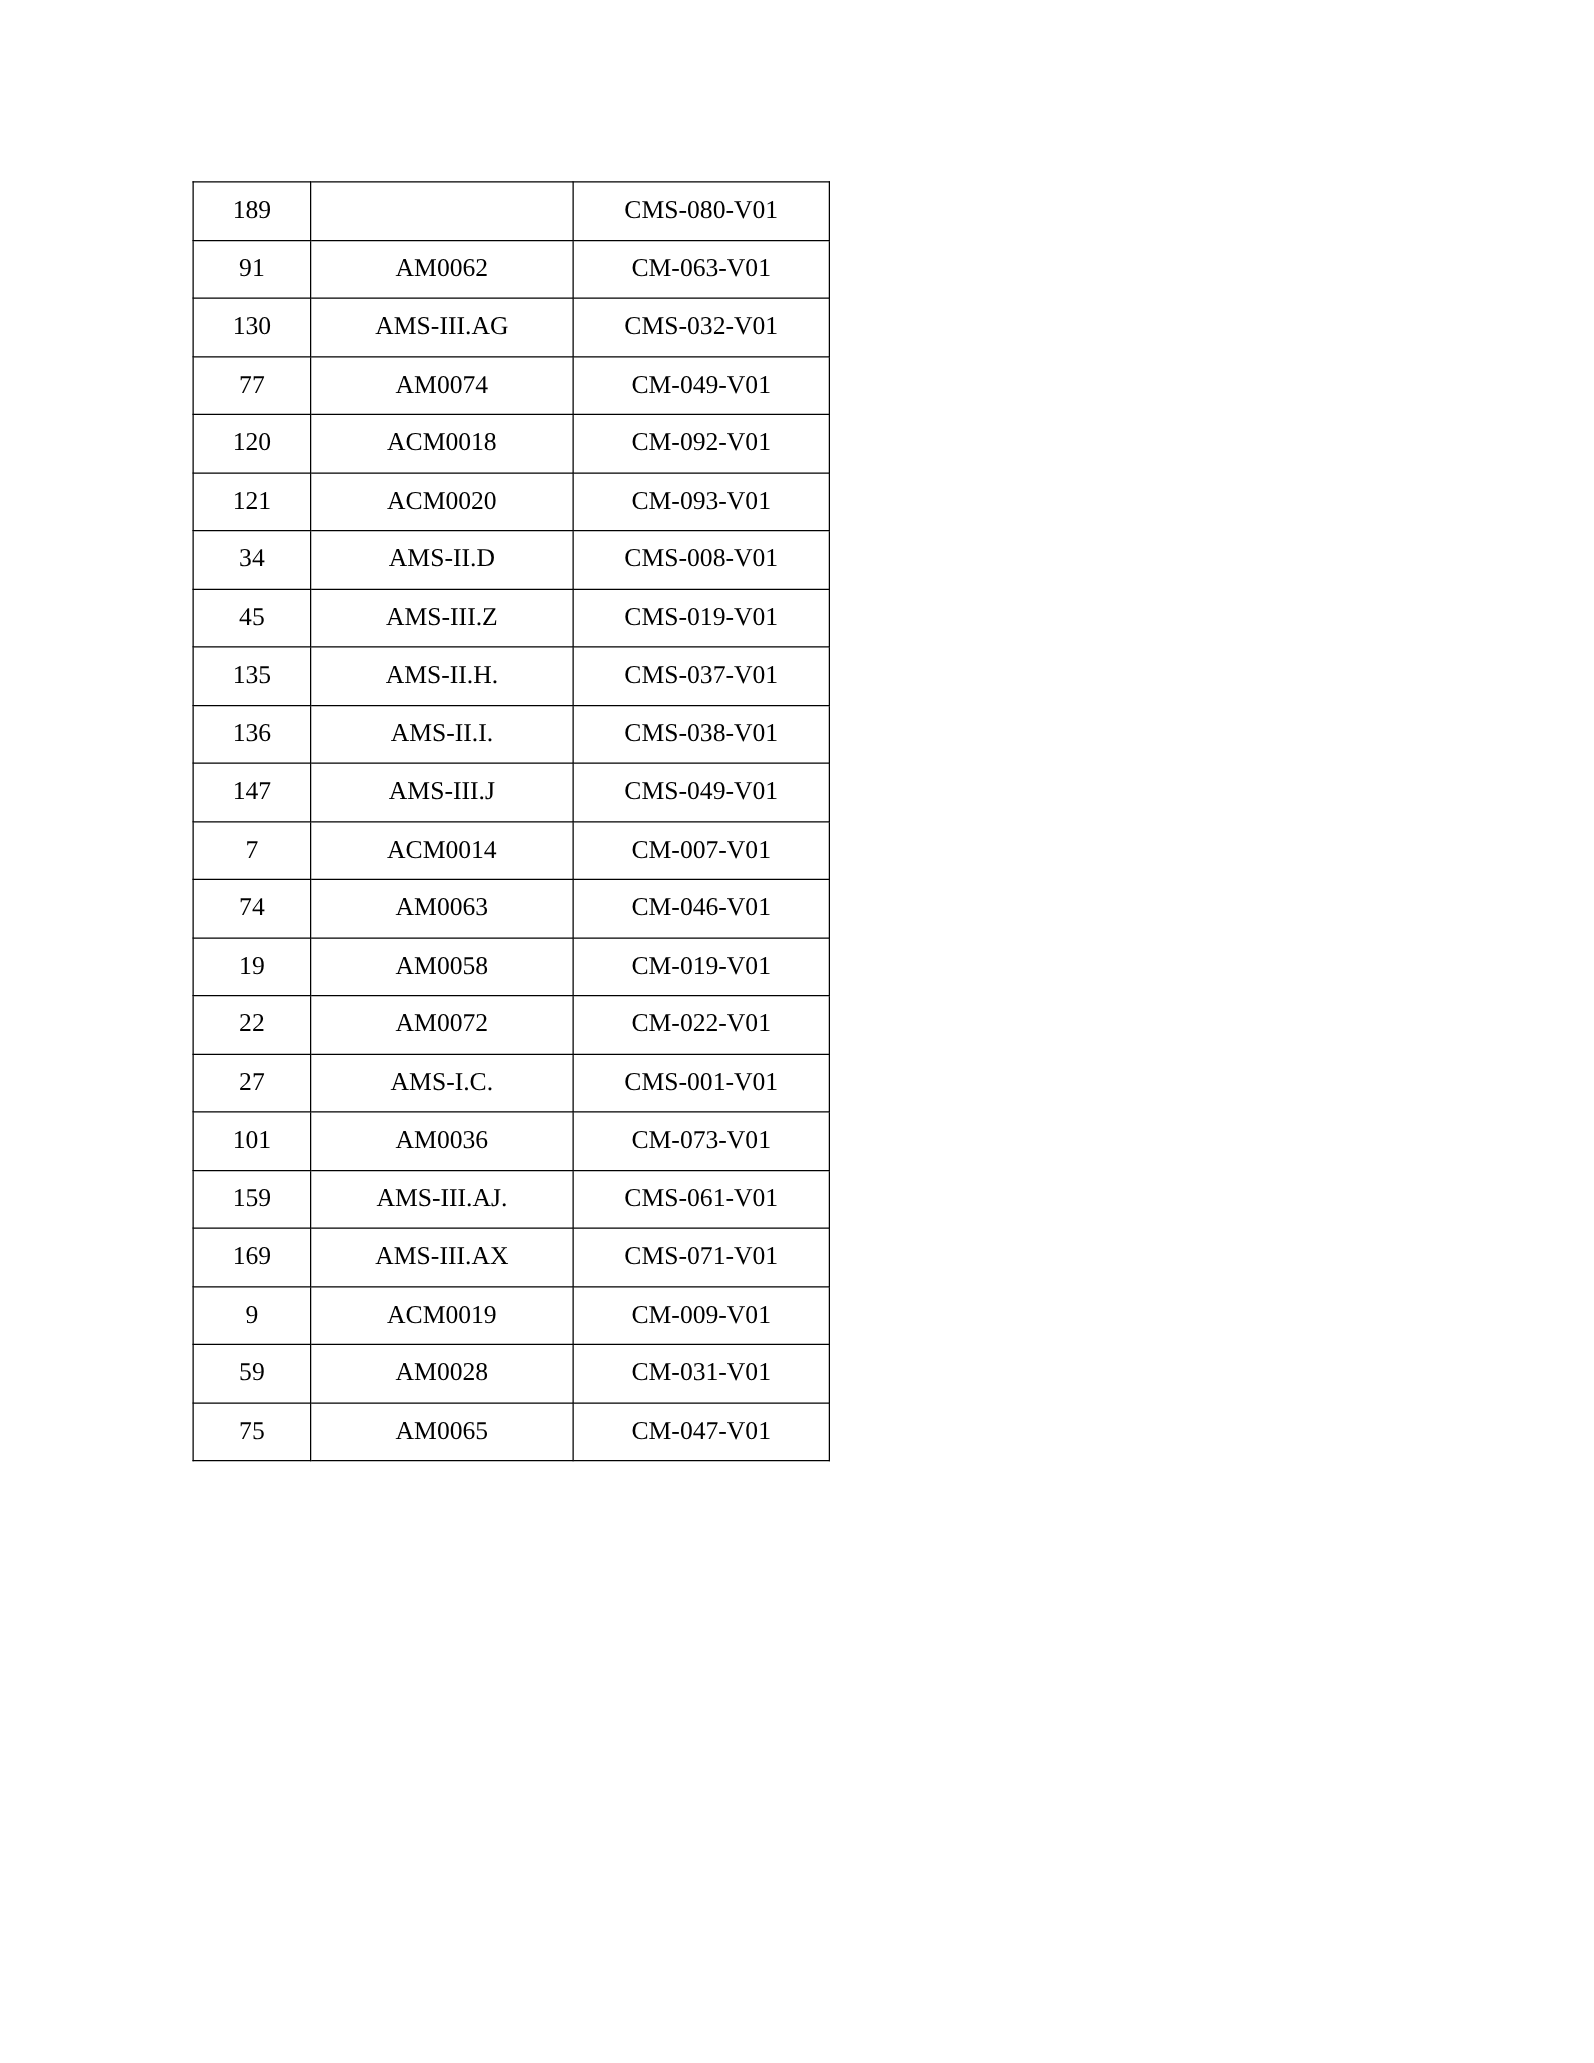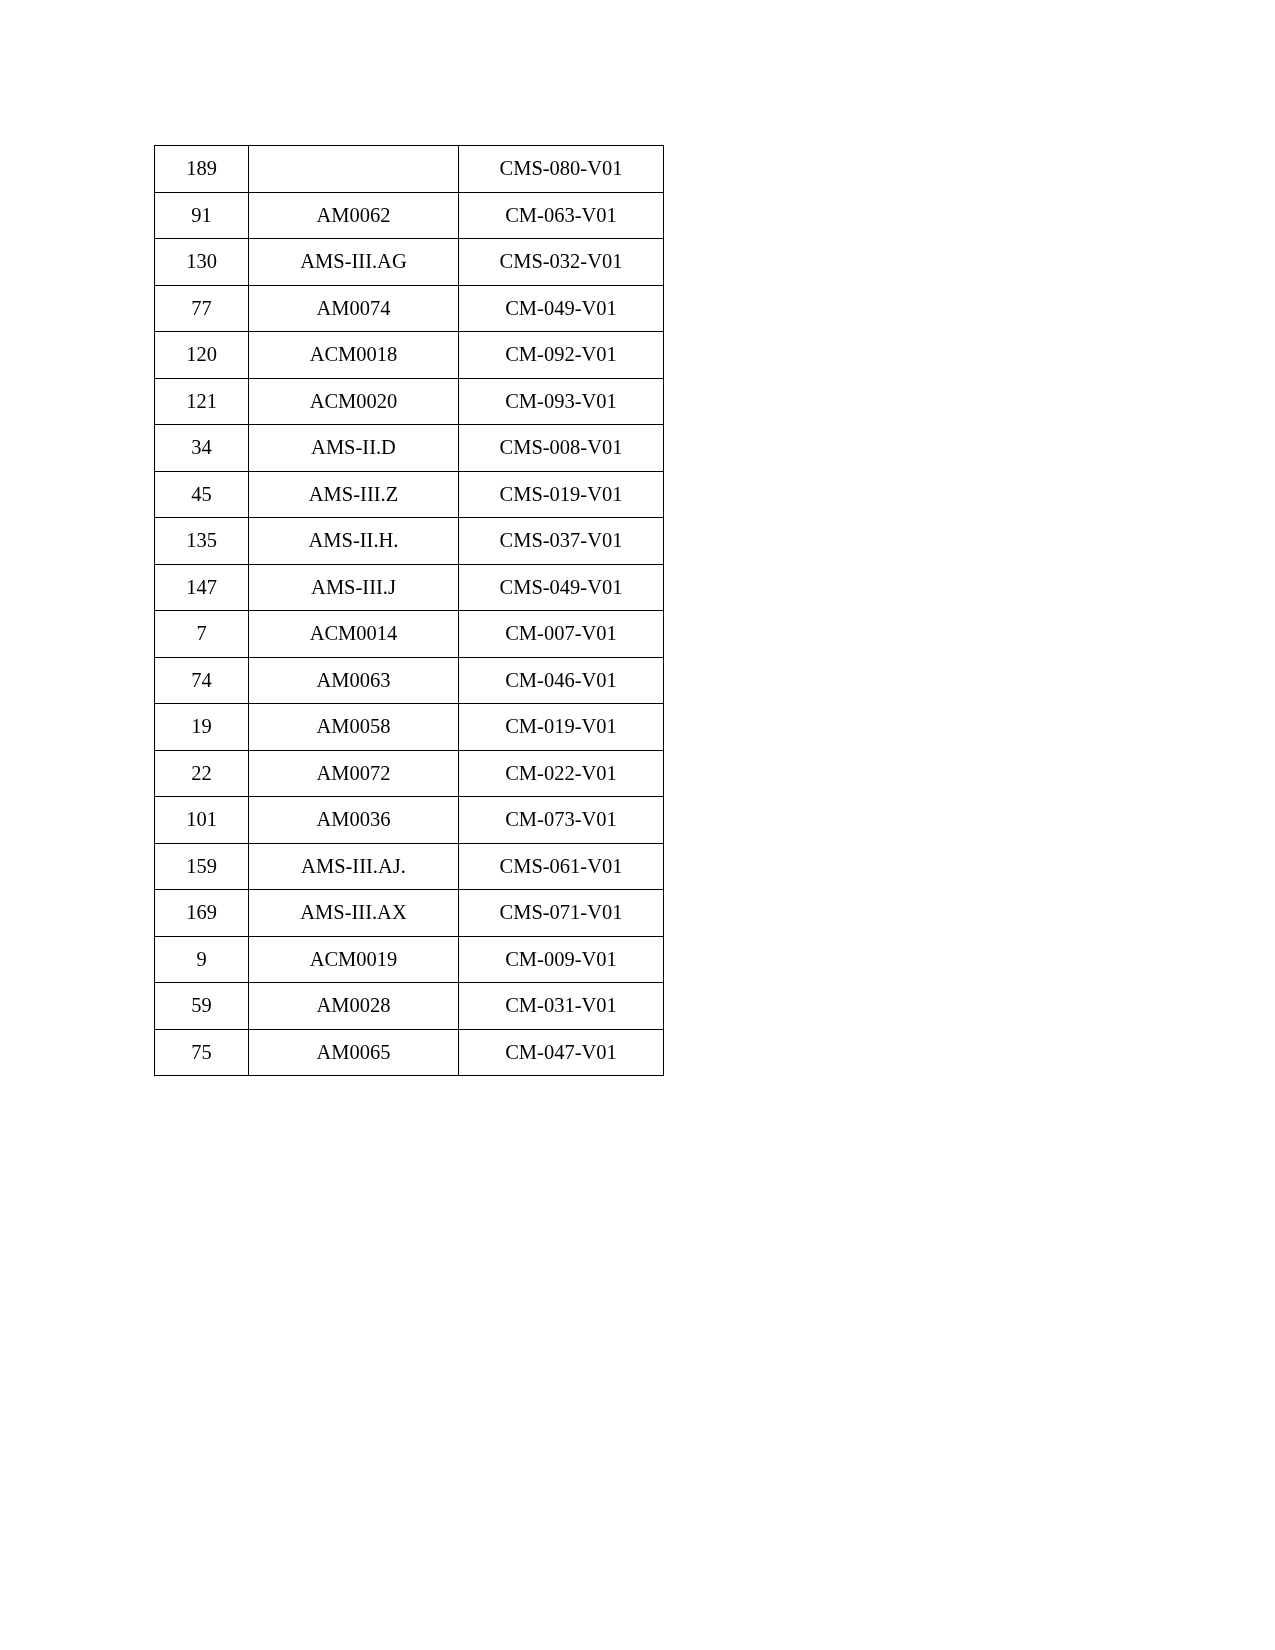--- a/index.html
+++ b/index.html
@@ -100,20 +100,25 @@
             <td>45</td>
             <td>AMS-III.Z</td>
             <td>CMS-019-V01</td>
           </tr>
           <tr>
             <td>135</td>
             <td>AMS-II.H.</td>
             <td>CMS-037-V01</td>
           </tr>
           <tr>
+            <td>136</td>
+            <td>AMS-II.I.</td>
+            <td>CMS-038-V01</td>
+          </tr>
+          <tr>
             <td>147</td>
             <td>AMS-III.J</td>
             <td>CMS-049-V01</td>
           </tr>
           <tr>
             <td>7</td>
             <td>ACM0014</td>
             <td>CM-007-V01</td>
           </tr>
           <tr>
@@ -123,20 +128,25 @@
           </tr>
           <tr>
             <td>19</td>
             <td>AM0058</td>
             <td>CM-019-V01</td>
           </tr>
           <tr>
             <td>22</td>
             <td>AM0072</td>
             <td>CM-022-V01</td>
+          </tr>
+          <tr>
+            <td>27</td>
+            <td>AMS-I.C.</td>
+            <td>CMS-001-V01</td>
           </tr>
           <tr>
             <td>101</td>
             <td>AM0036</td>
             <td>CM-073-V01</td>
           </tr>
           <tr>
             <td>159</td>
             <td>AMS-III.AJ.</td>
             <td>CMS-061-V01</td>

